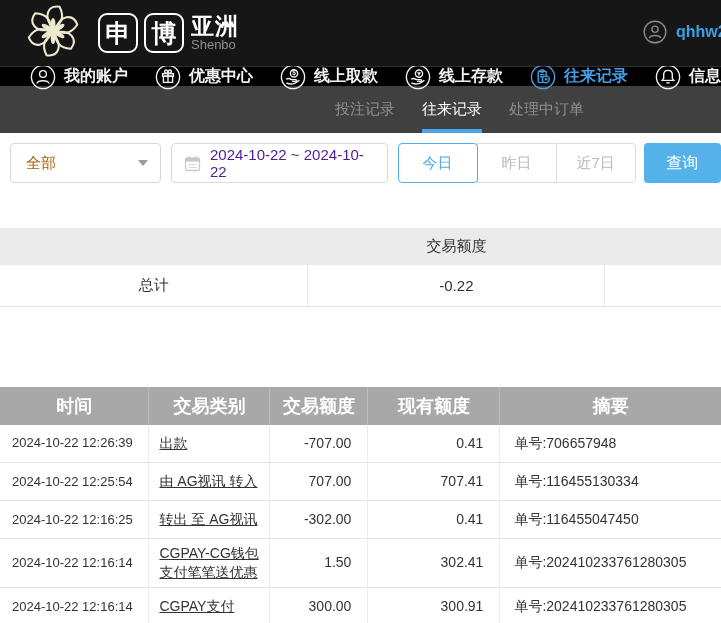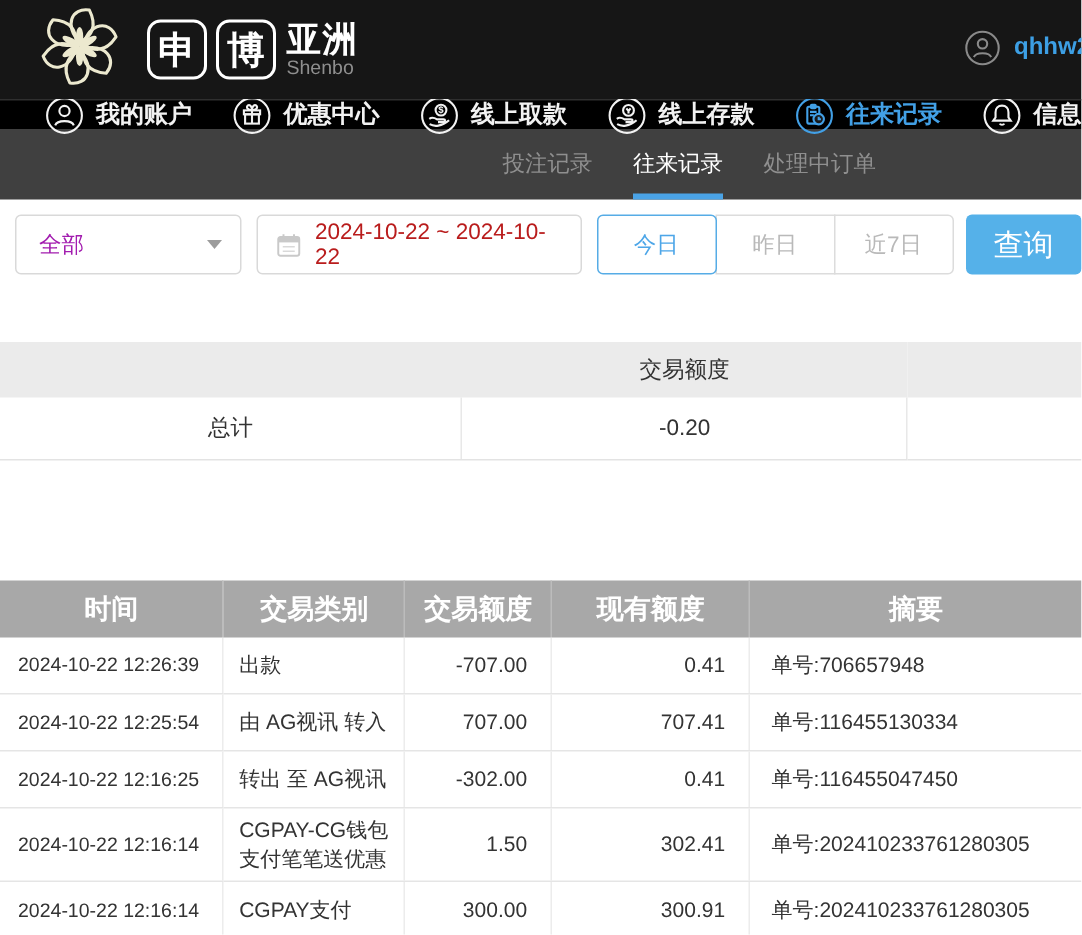--- a/index.html
+++ b/index.html
@@ -58,56 +58,56 @@
   }
   .tab {
     display: flex; align-items: center; font-size: 15px; color: #8f8f8f;
     border-bottom: 4px solid transparent; padding-top: 4px; cursor: pointer;
   }
   .tab.active { color: #fff; border-bottom-color: #4aa3e6; }
 
   
   .filter-bar { display: flex; align-items: flex-start; padding: 10px 0 0 10px; height: 52px; }
   .ctl { height: 40px; background: #fff; border: 1px solid #d9d9d9; border-radius: 4px; display: flex; align-items: center; font-size: 15px; }
-  .select-ctl { width: 155px; padding: 0 12px 0 15px; justify-content: space-between; color: #a21caf; cursor: pointer; }
+  .select-ctl { width: 155px; padding: 0 12px 0 15px; justify-content: space-between; color: #a16207; cursor: pointer; }
   .caret { width: 0; height: 0; border-left: 5px solid transparent; border-right: 5px solid transparent; border-top: 6px solid #9c9c9c; }
-  .date-ctl { width: 223px; margin-left: 10px; padding: 0 10px 0 12px; color: #b91c1c; gap: 9px; cursor: pointer; }
+  .date-ctl { width: 223px; margin-left: 10px; padding: 0 10px 0 12px; color: #4c1d95; gap: 9px; cursor: pointer; }
   .quick-group { display: flex; margin-left: 10px; }
   .quick-btn {
     width: 80px; height: 40px; background: #fff; border: 1px solid #dcdcdc;
     color: #b9b9b9; font-size: 15px; display: flex; align-items: center; justify-content: center;
     cursor: pointer;
   }
   .quick-btn + .quick-btn { margin-left: -1px; }
   .quick-btn:first-child { border-radius: 4px 0 0 4px; }
   .quick-btn:last-child { border-radius: 0 4px 4px 0; }
   .quick-btn.active { border: 1px solid #56ace6; color: #4da6e8; border-radius: 4px; position: relative; z-index: 1; }
   .search-btn {
     margin-left: 8px; width: 80px; height: 40px; border: none; border-radius: 4px;
-    background: var(--search-blue); color: #fff; font-size: 20px; cursor: pointer;
+    background: var(--search-blue); color: #fff; font-size: 16px; cursor: pointer;
     font-family: inherit;
   }
 
   
   .summary-table { width: 100%; border-collapse: collapse; margin-top: 43px; font-size: 15px; table-layout: fixed; }
   .summary-table thead th { background: var(--summary-gray); height: 37px; font-weight: normal; color: #333; }
   .summary-table tbody td { height: 41px; text-align: center; border-bottom: 1px solid #e3e3e3; color: #333; }
   .summary-table tbody td + td { border-left: 1px solid #e8e8e8; }
 
   
   .main-table { width: 100%; border-collapse: collapse; margin-top: 80px; font-size: 14px; table-layout: fixed; }
   .main-table thead th {
     background: var(--thead-gray); color: #fff; height: 38px;
     font-weight: bold; font-size: 18px; border-right: 1px solid #bcbcbc;
   }
   .main-table thead th:last-child { border-right: none; }
   .main-table tbody td { height: 38px; border-bottom: 1px solid #e5e5e5; padding: 5px 0; line-height: 1.35; }
   .main-table tbody td + td { border-left: 1px solid #ececec; }
   .td-time { padding-left: 12px !important; font-size: 13px; white-space: nowrap; }
-  .td-type { padding-left: 10px !important; padding-right: 6px !important; }
+  .td-type { padding-left: 10px !important; padding-right: 6px !important; text-decoration: underline; }
   .td-amount, .td-balance { text-align: right; padding-right: 16px !important; }
   .td-summary { padding-left: 14px !important; }
 </style>
 </head>
 <body>
 
 <header class="topbar">
   <div class="logo">
     <span class="logo-flower">
       <svg width="60" height="56" viewBox="0 0 64 60">
@@ -263,21 +263,21 @@
   <thead>
     <tr>
       <th></th>
       <th>交易额度</th>
       <th></th>
     </tr>
   </thead>
   <tbody>
     <tr>
       <td>总计</td>
-      <td>-0.20</td>
+      <td>-0.22</td>
       <td></td>
     </tr>
   </tbody>
 </table>
 
 <table class="main-table">
   <colgroup>
     <col style="width:20.66%">
       <col style="width:16.78%">
       <col style="width:13.59%">

